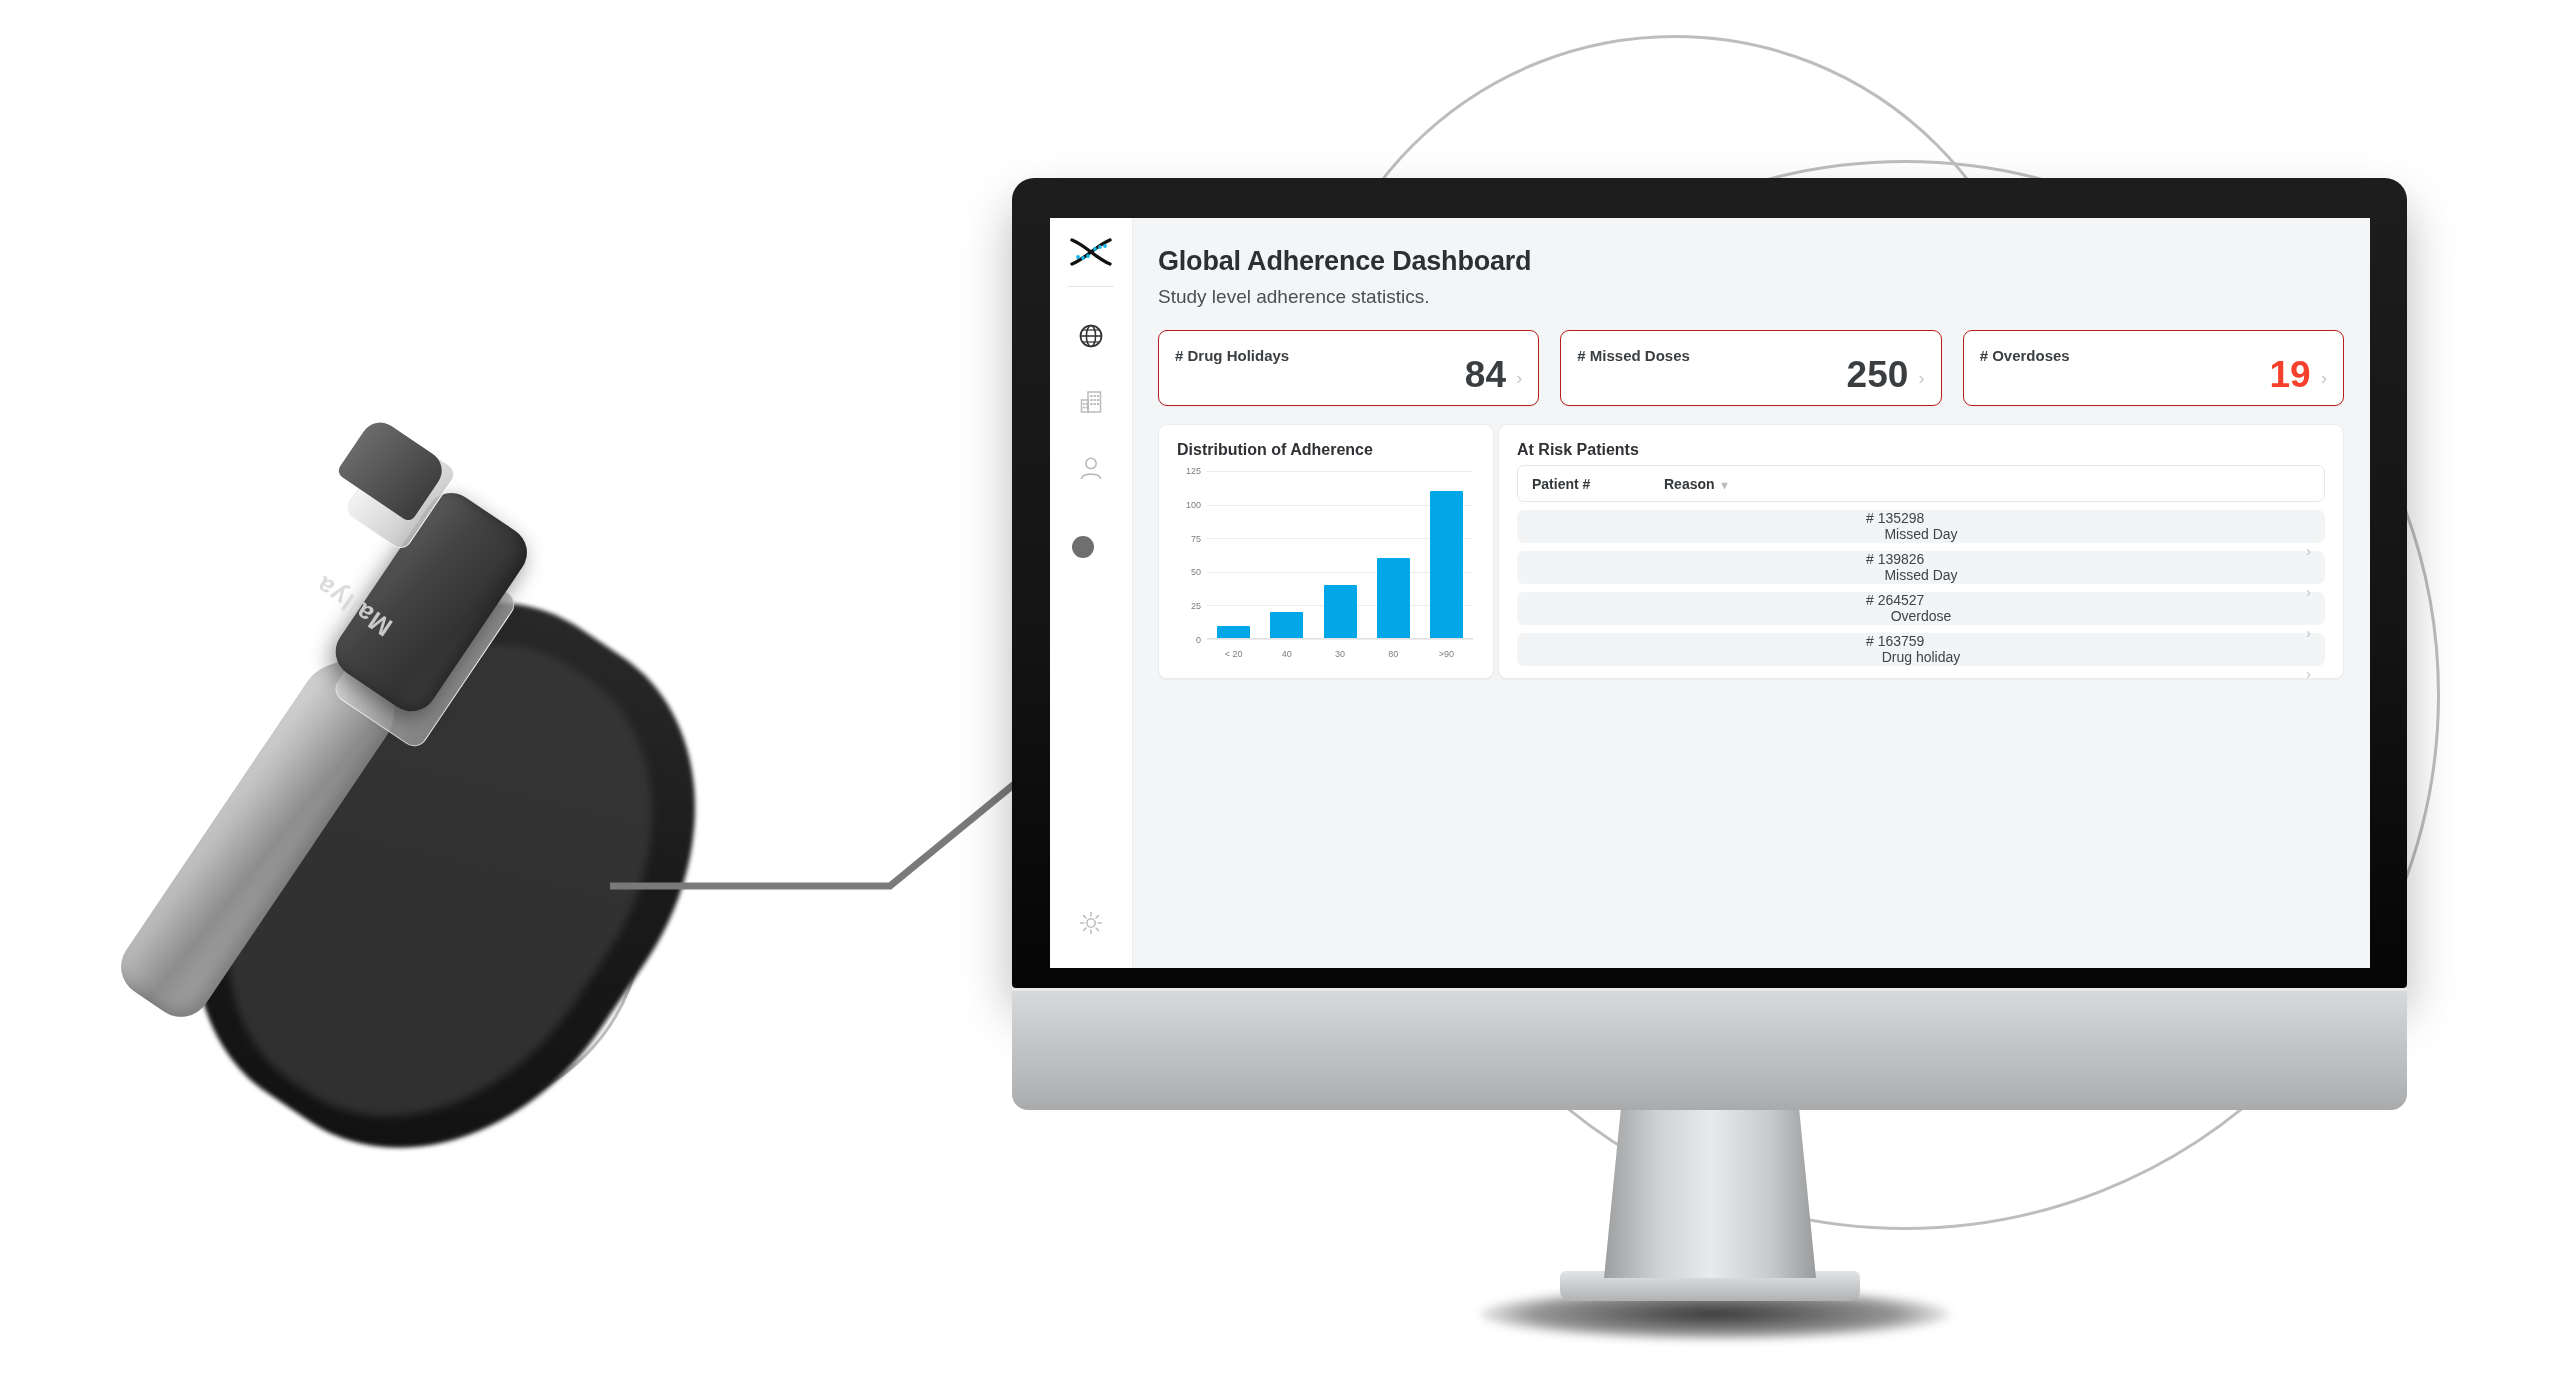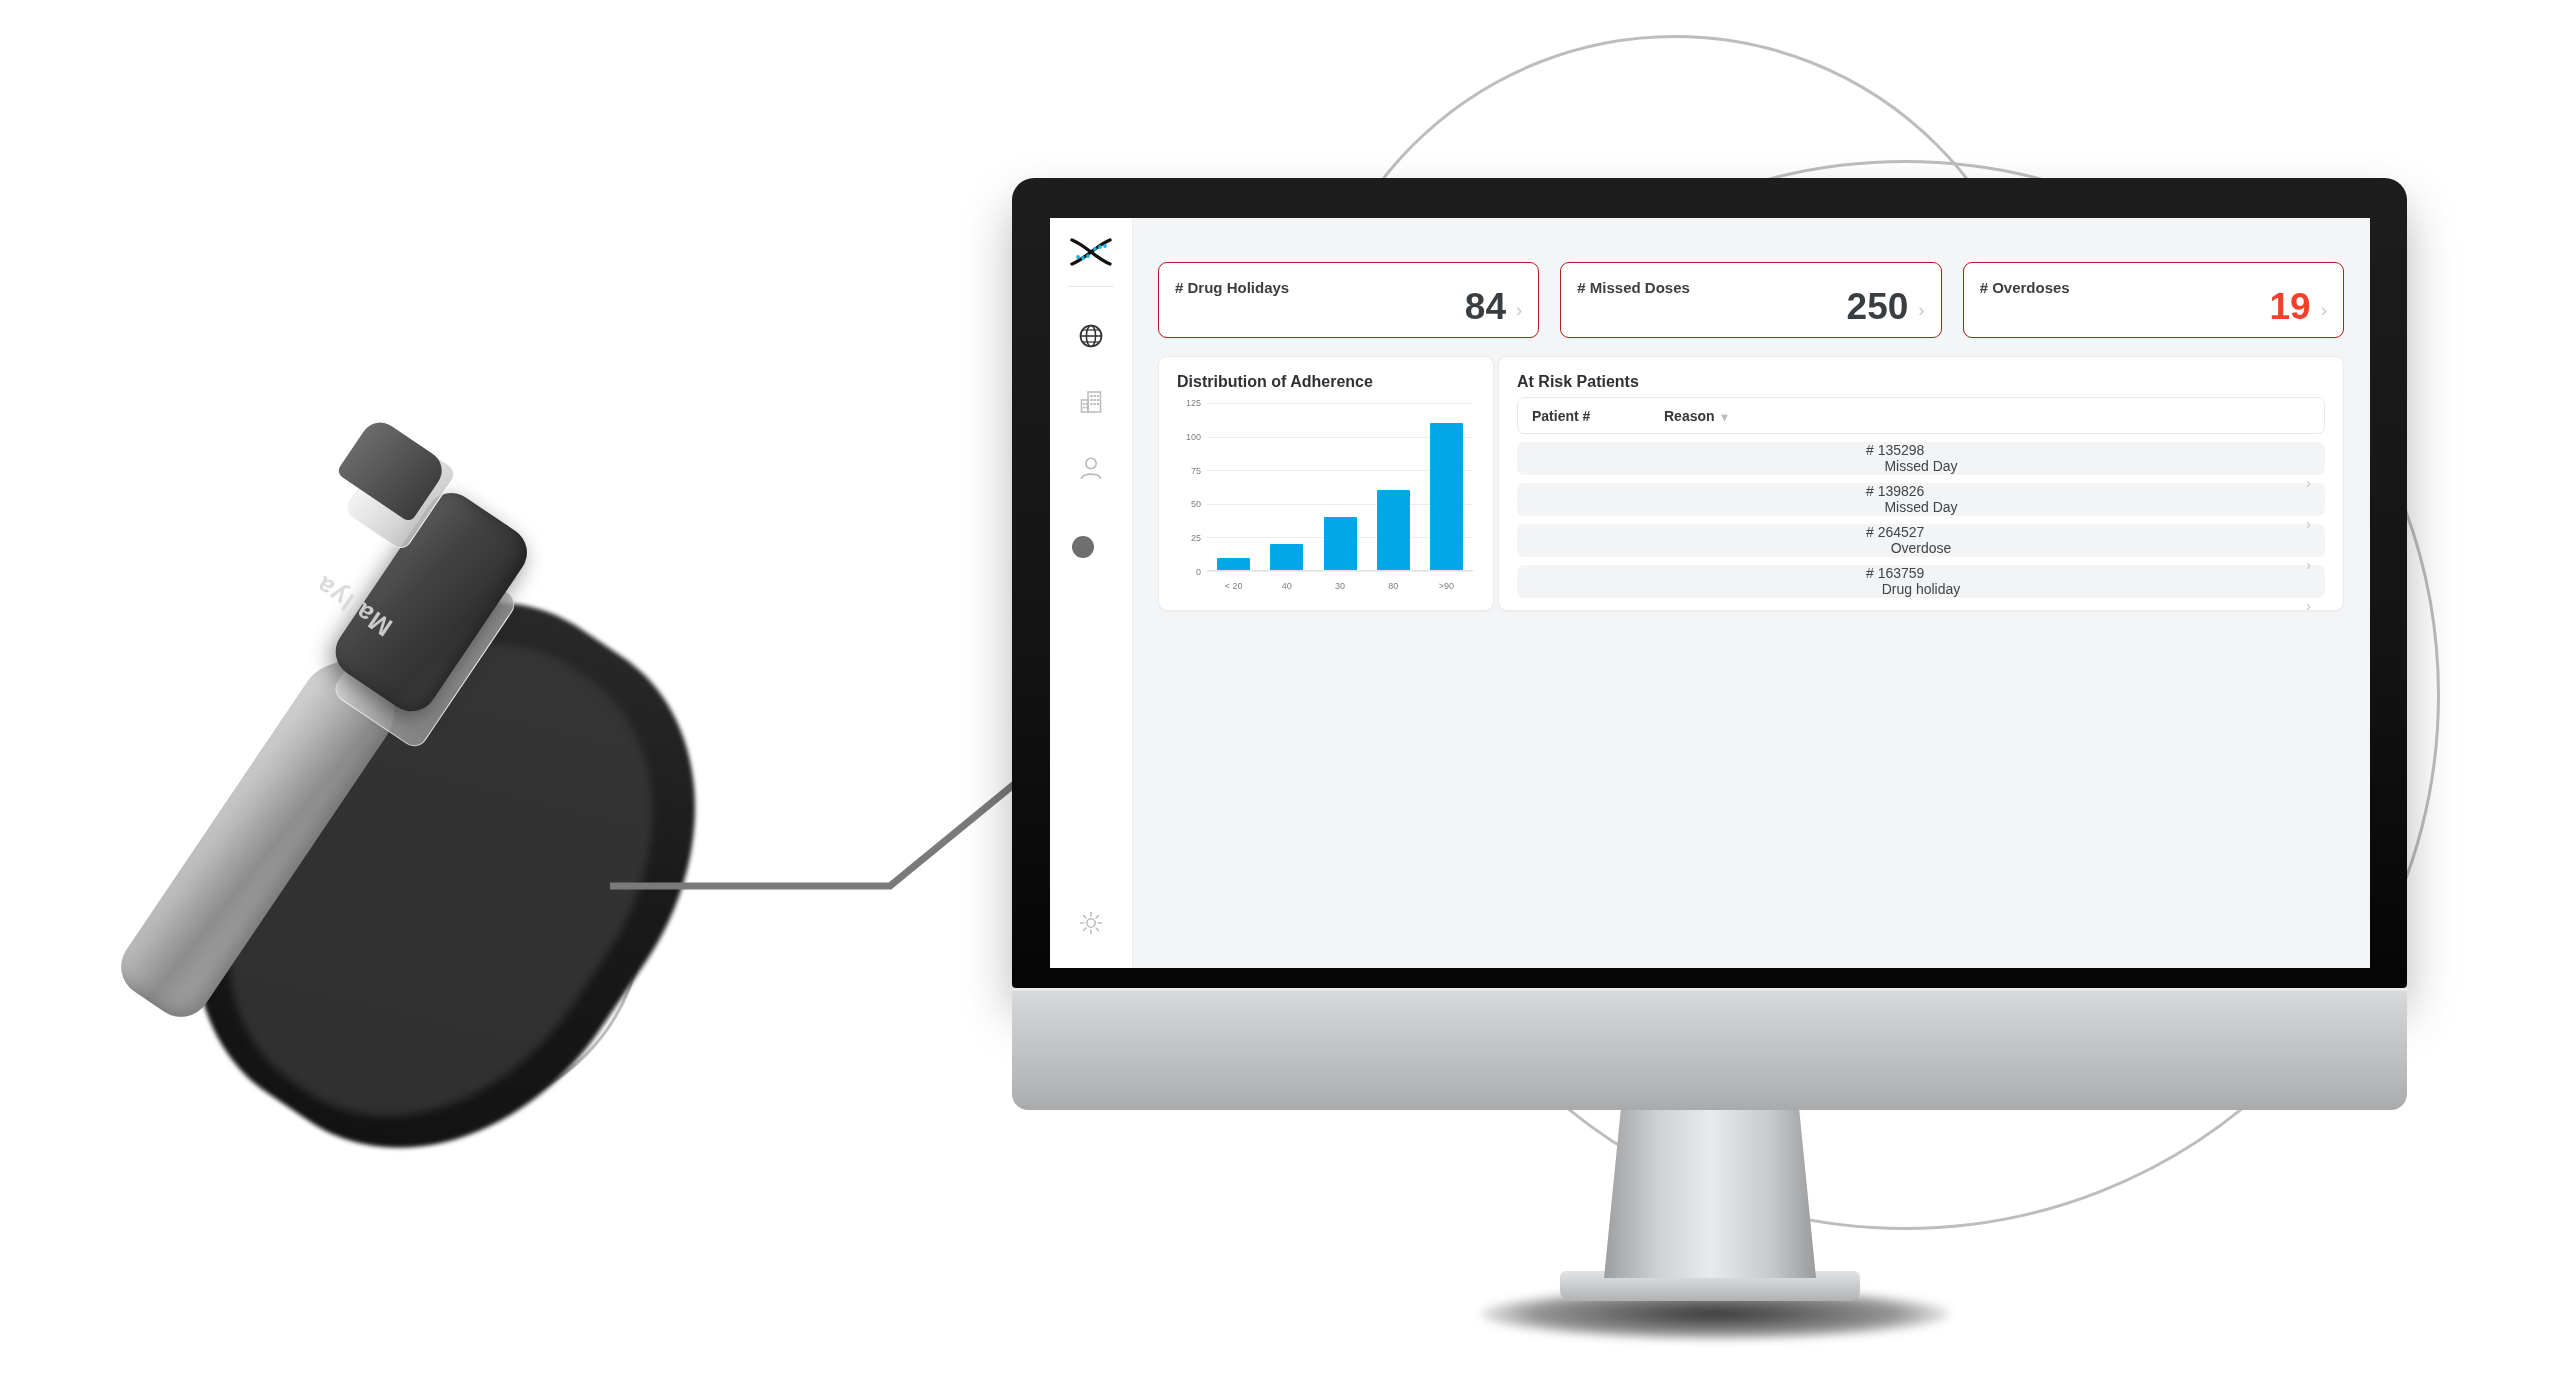--- a/index.html
+++ b/index.html
@@ -328,20 +328,22 @@
                 <line x1="5.6" y1="5.6" x2="8" y2="8"></line>
                   <line x1="18" y1="18" x2="20.4" y2="20.4"></line>
                 <line x1="20.4" y1="5.6" x2="18" y2="8"></line>
                   <line x1="8" y1="18" x2="5.6" y2="20.4"></line>
               </g>
             </svg>
           </div>
         </div>
 
         <div class="content">
+          <h1 class="page-title">Global Adherence Dashboard</h1>
+          <p class="page-sub">Study level adherence statistics.</p>
 
           <div class="stats-row">
             <div class="stat-card">
               <span class="stat-label"># Drug Holidays</span>
               <span class="stat-value">84</span>
               <span class="stat-chev">›</span>
             </div>
             <div class="stat-card">
               <span class="stat-label"># Missed Doses</span>
               <span class="stat-value">250</span>

